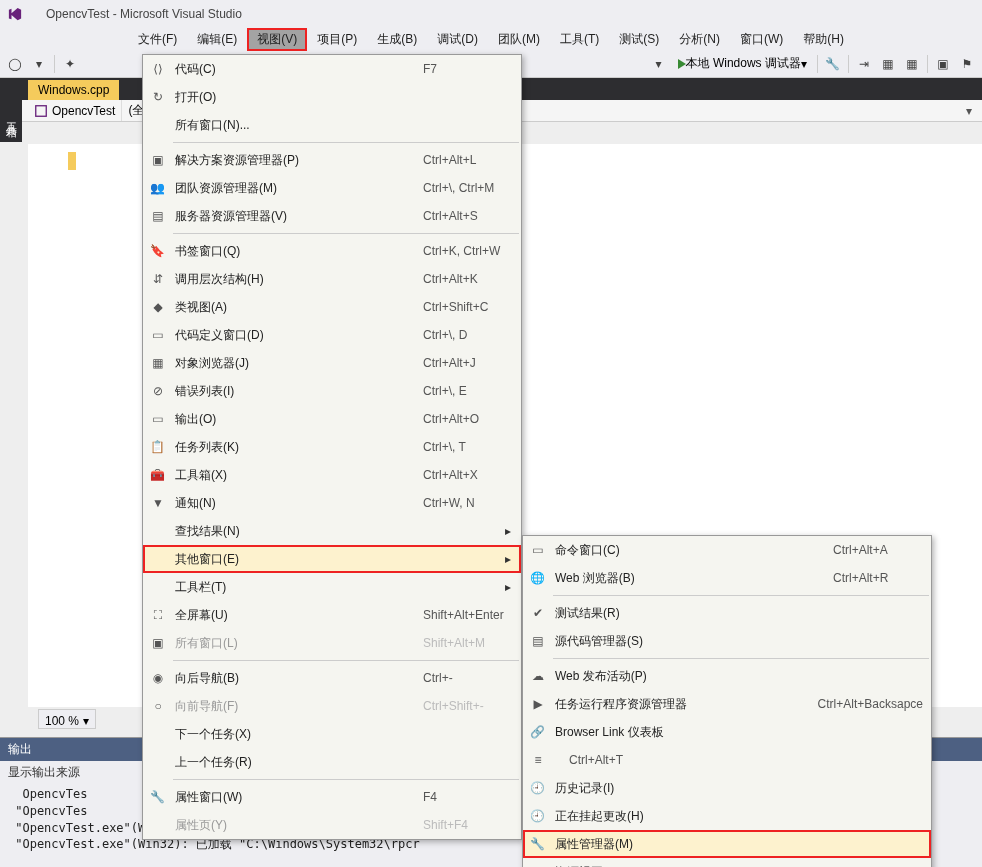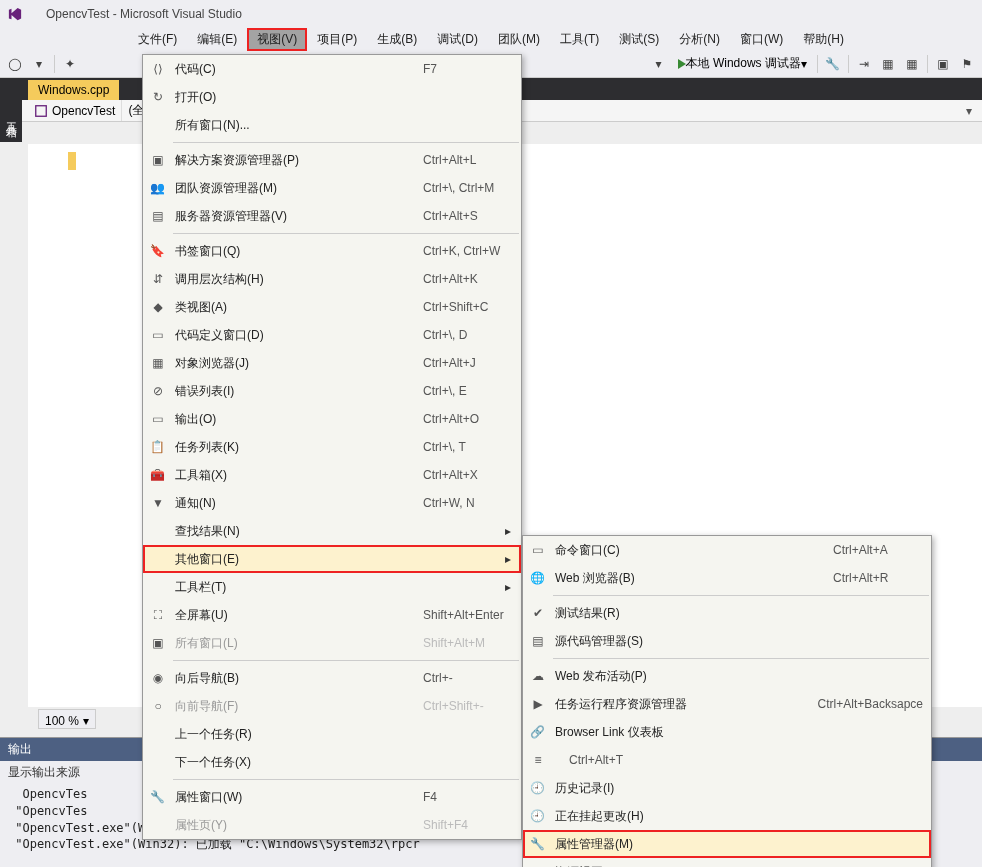--- a/index.html
+++ b/index.html
@@ -272,26 +272,26 @@
       <span class="lbl">向后导航(B)</span>
       <span class="sc">Ctrl+-</span>
     </div>
     <div class="row disabled">
       <span class="ico">○</span>
       <span class="lbl">向前导航(F)</span>
       <span class="sc">Ctrl+Shift+-</span>
     </div>
     <div class="row">
       <span class="ico"></span>
+      <span class="lbl">下一个任务(X)</span>
+      <span class="sc"></span>
+    </div>
+    <div class="row">
+      <span class="ico"></span>
       <span class="lbl">上一个任务(R)</span>
-      <span class="sc"></span>
-    </div>
-    <div class="row">
-      <span class="ico"></span>
-      <span class="lbl">下一个任务(X)</span>
       <span class="sc"></span>
     </div>
     <div class="sep"></div>
     <div class="row">
       <span class="ico">🔧</span>
       <span class="lbl">属性窗口(W)</span>
       <span class="sc">F4</span>
     </div>
     <div class="row disabled">
       <span class="ico"></span>

